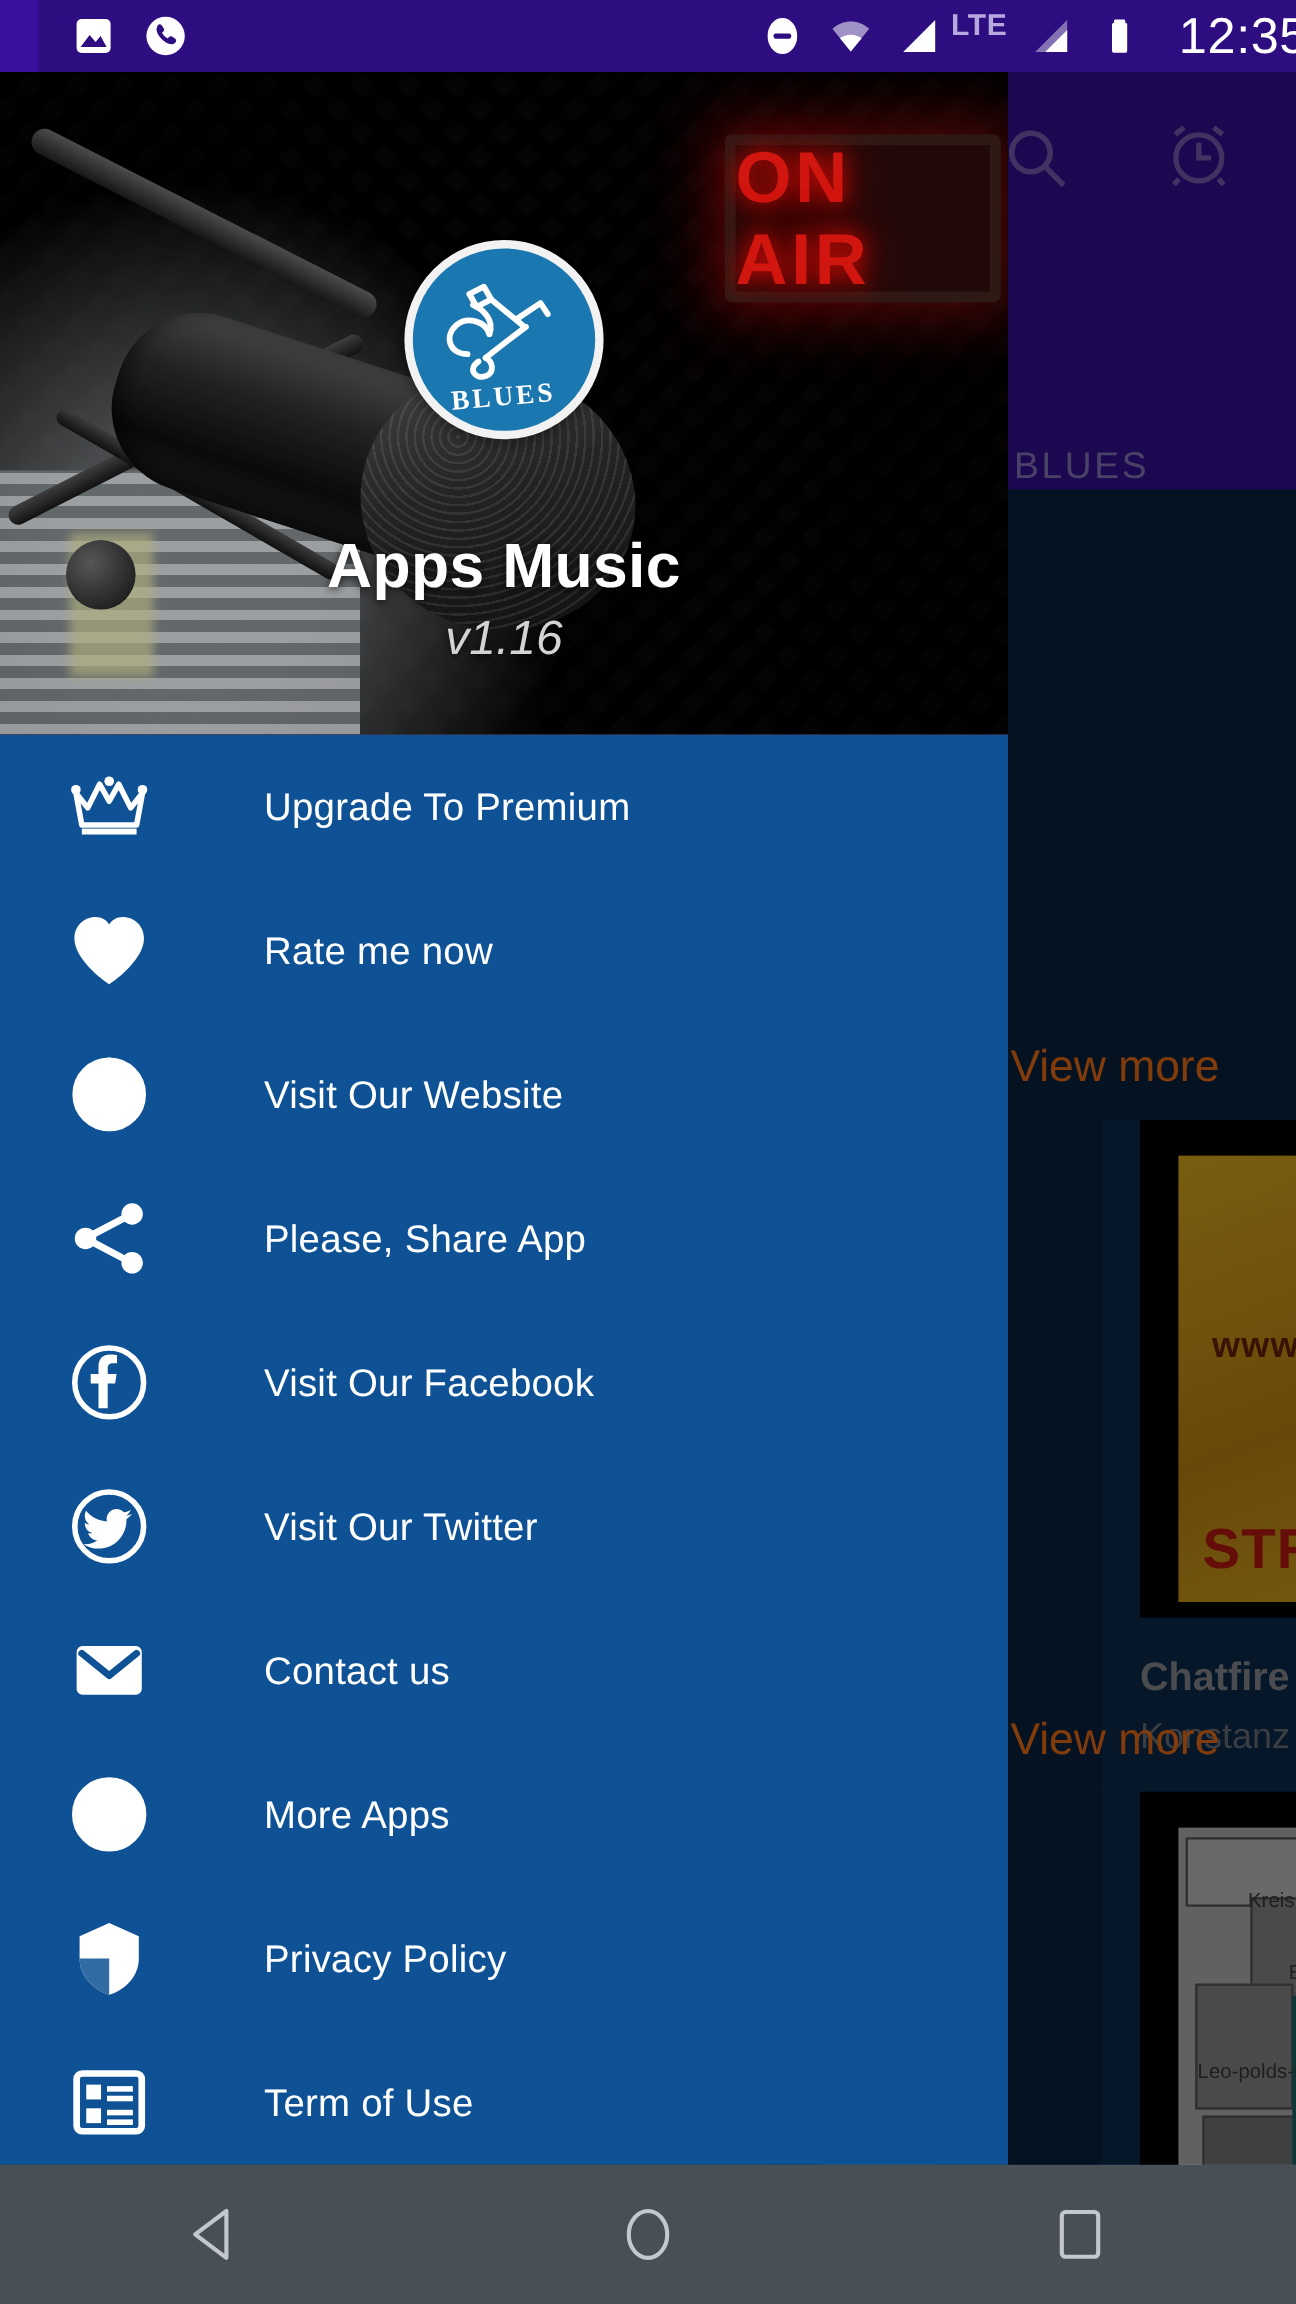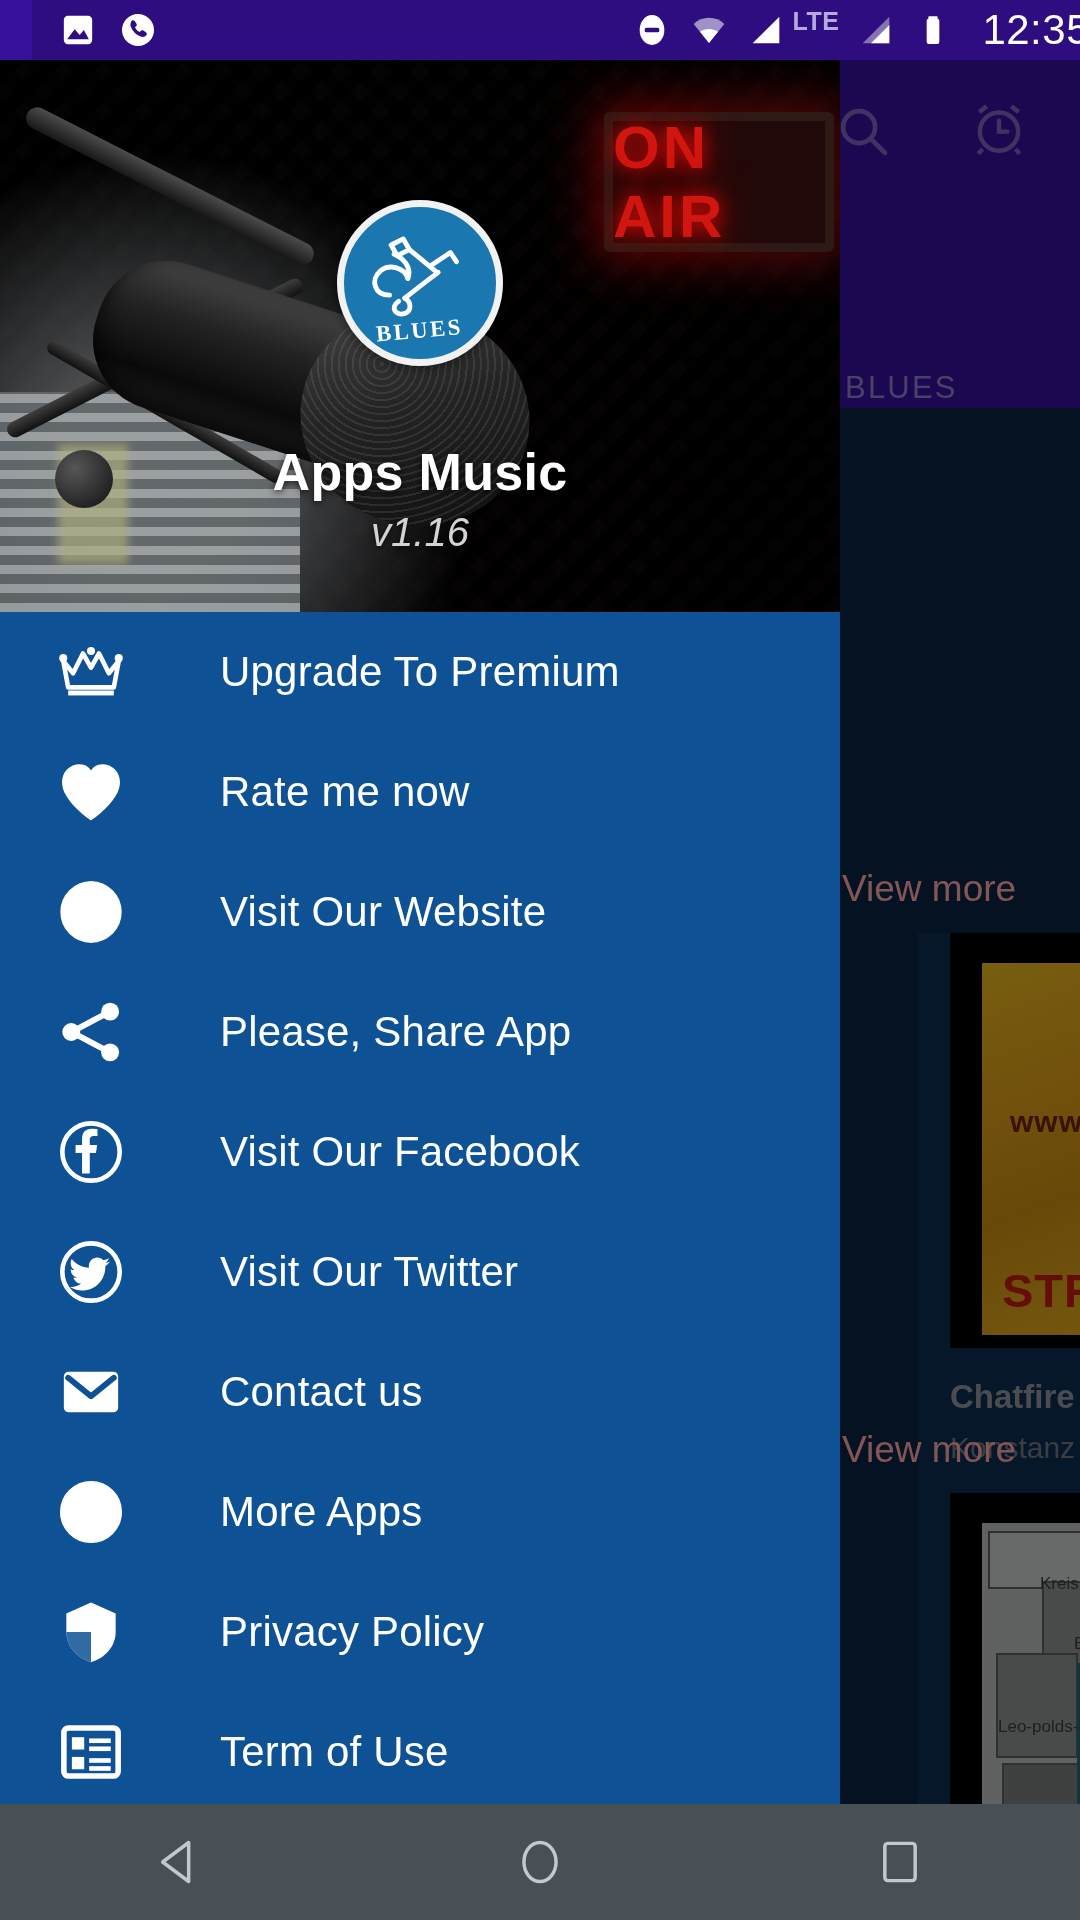--- a/index.html
+++ b/index.html
@@ -21,21 +21,21 @@
 
   .themes-tab {
     position:absolute; left:845px; top:370px;
     font-size:31px; letter-spacing:2.2px; color:#8d7ec4; font-weight:400;
     white-space:nowrap;
   }
 
   .bg-content { position:absolute; left:0; top:408px; width:1080px; height:1396px; background:#082340; }
 
   .view-more {
-    position:absolute; color:#fca5a5; font-size:37px; white-space:nowrap;
+    position:absolute; color:#f97316; font-size:37px; white-space:nowrap;
   }
   #vm1 { left:842px; top:460px; }
   #vm2 { left:842px; top:1021px; }
 
   .card { position:absolute; background:#0b2c4f; overflow:hidden; }
   .card-title {
     position:absolute; font-size:33px; font-weight:bold; color:#8e9299; white-space:nowrap;
   }
   .card-sub {
     position:absolute; font-size:30px; color:#6f7780; white-space:nowrap;
@@ -174,21 +174,21 @@
   }
 
   #drawer-menu { position:relative; width:840px; }
   .menu-item {
     position:relative; display:flex; align-items:center;
     height:120px; width:840px; padding-left:54px;
   }
   .mi-icon { width:74px; height:74px; flex:0 0 74px; display:flex; align-items:center; justify-content:center; }
   .mi-icon svg { width:100%; height:100%; display:block; fill:#fff; }
   .mi-label {
-    margin-left:92px; color:#fff; font-size:42px; font-weight:400;
+    margin-left:92px; color:#fff; font-size:32px; font-weight:400;
     letter-spacing:.2px; white-space:nowrap;
   }
 
   
   #nav-bar {
     position:absolute; left:0; bottom:0; width:1080px; height:116px;
     background:#484f55; z-index:70; display:flex; align-items:center;
   }
   .nav-btn { flex:1; display:flex; align-items:center; justify-content:center; }
   .nav-btn svg { width:52px; height:52px; display:block; }

